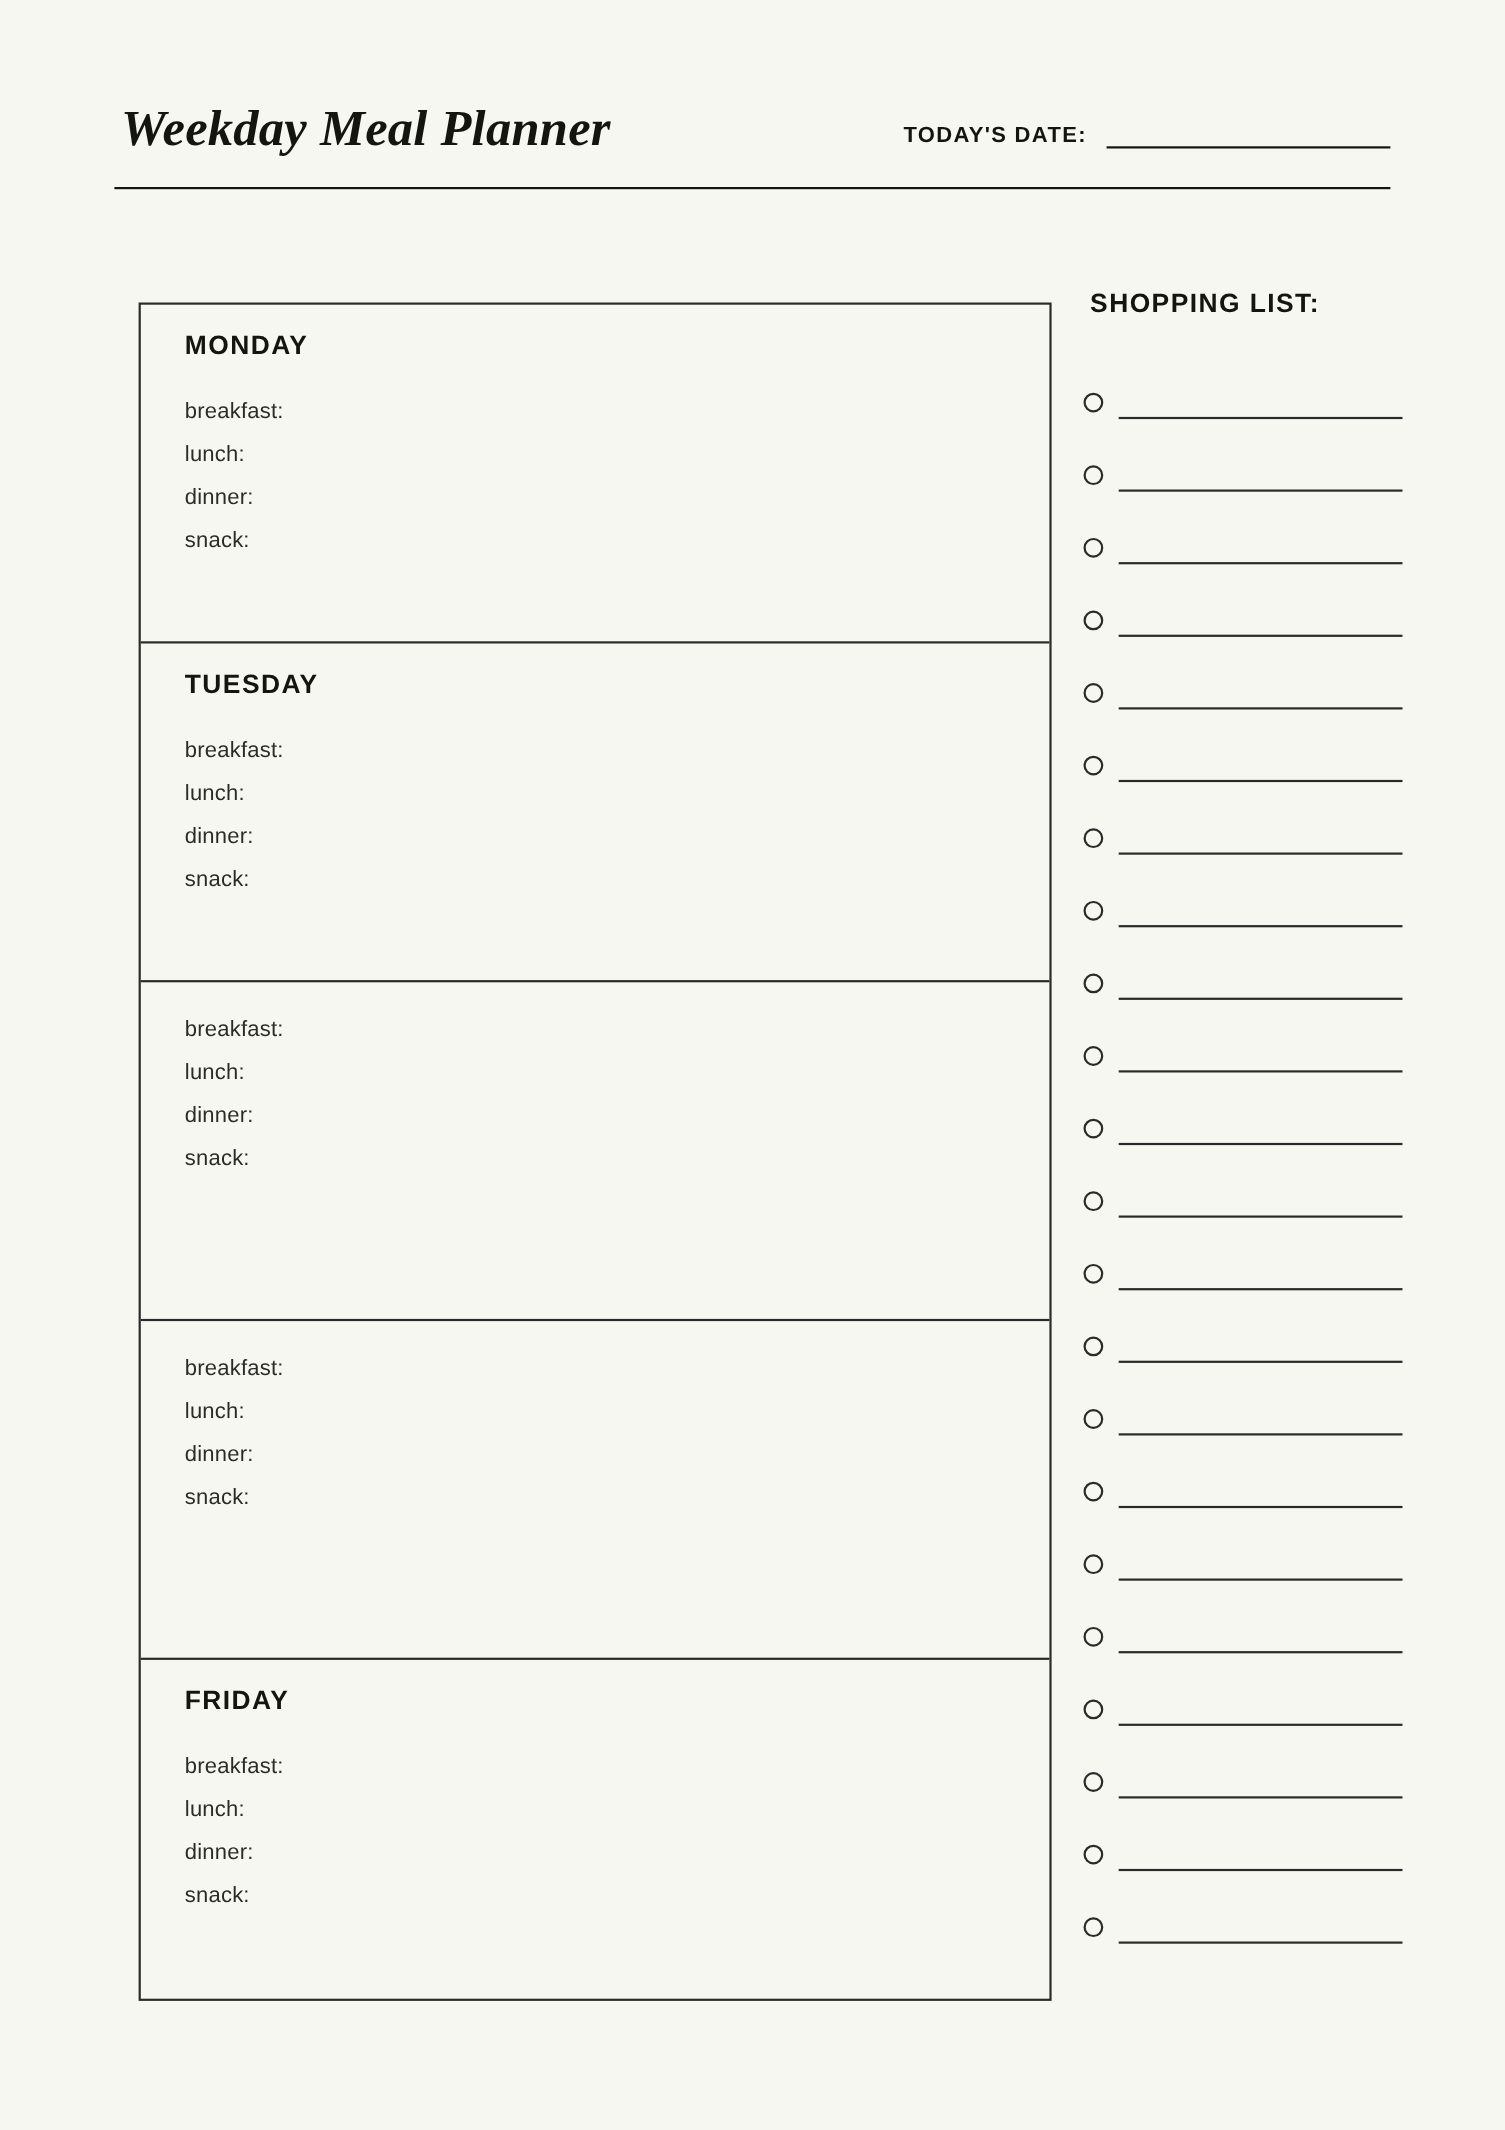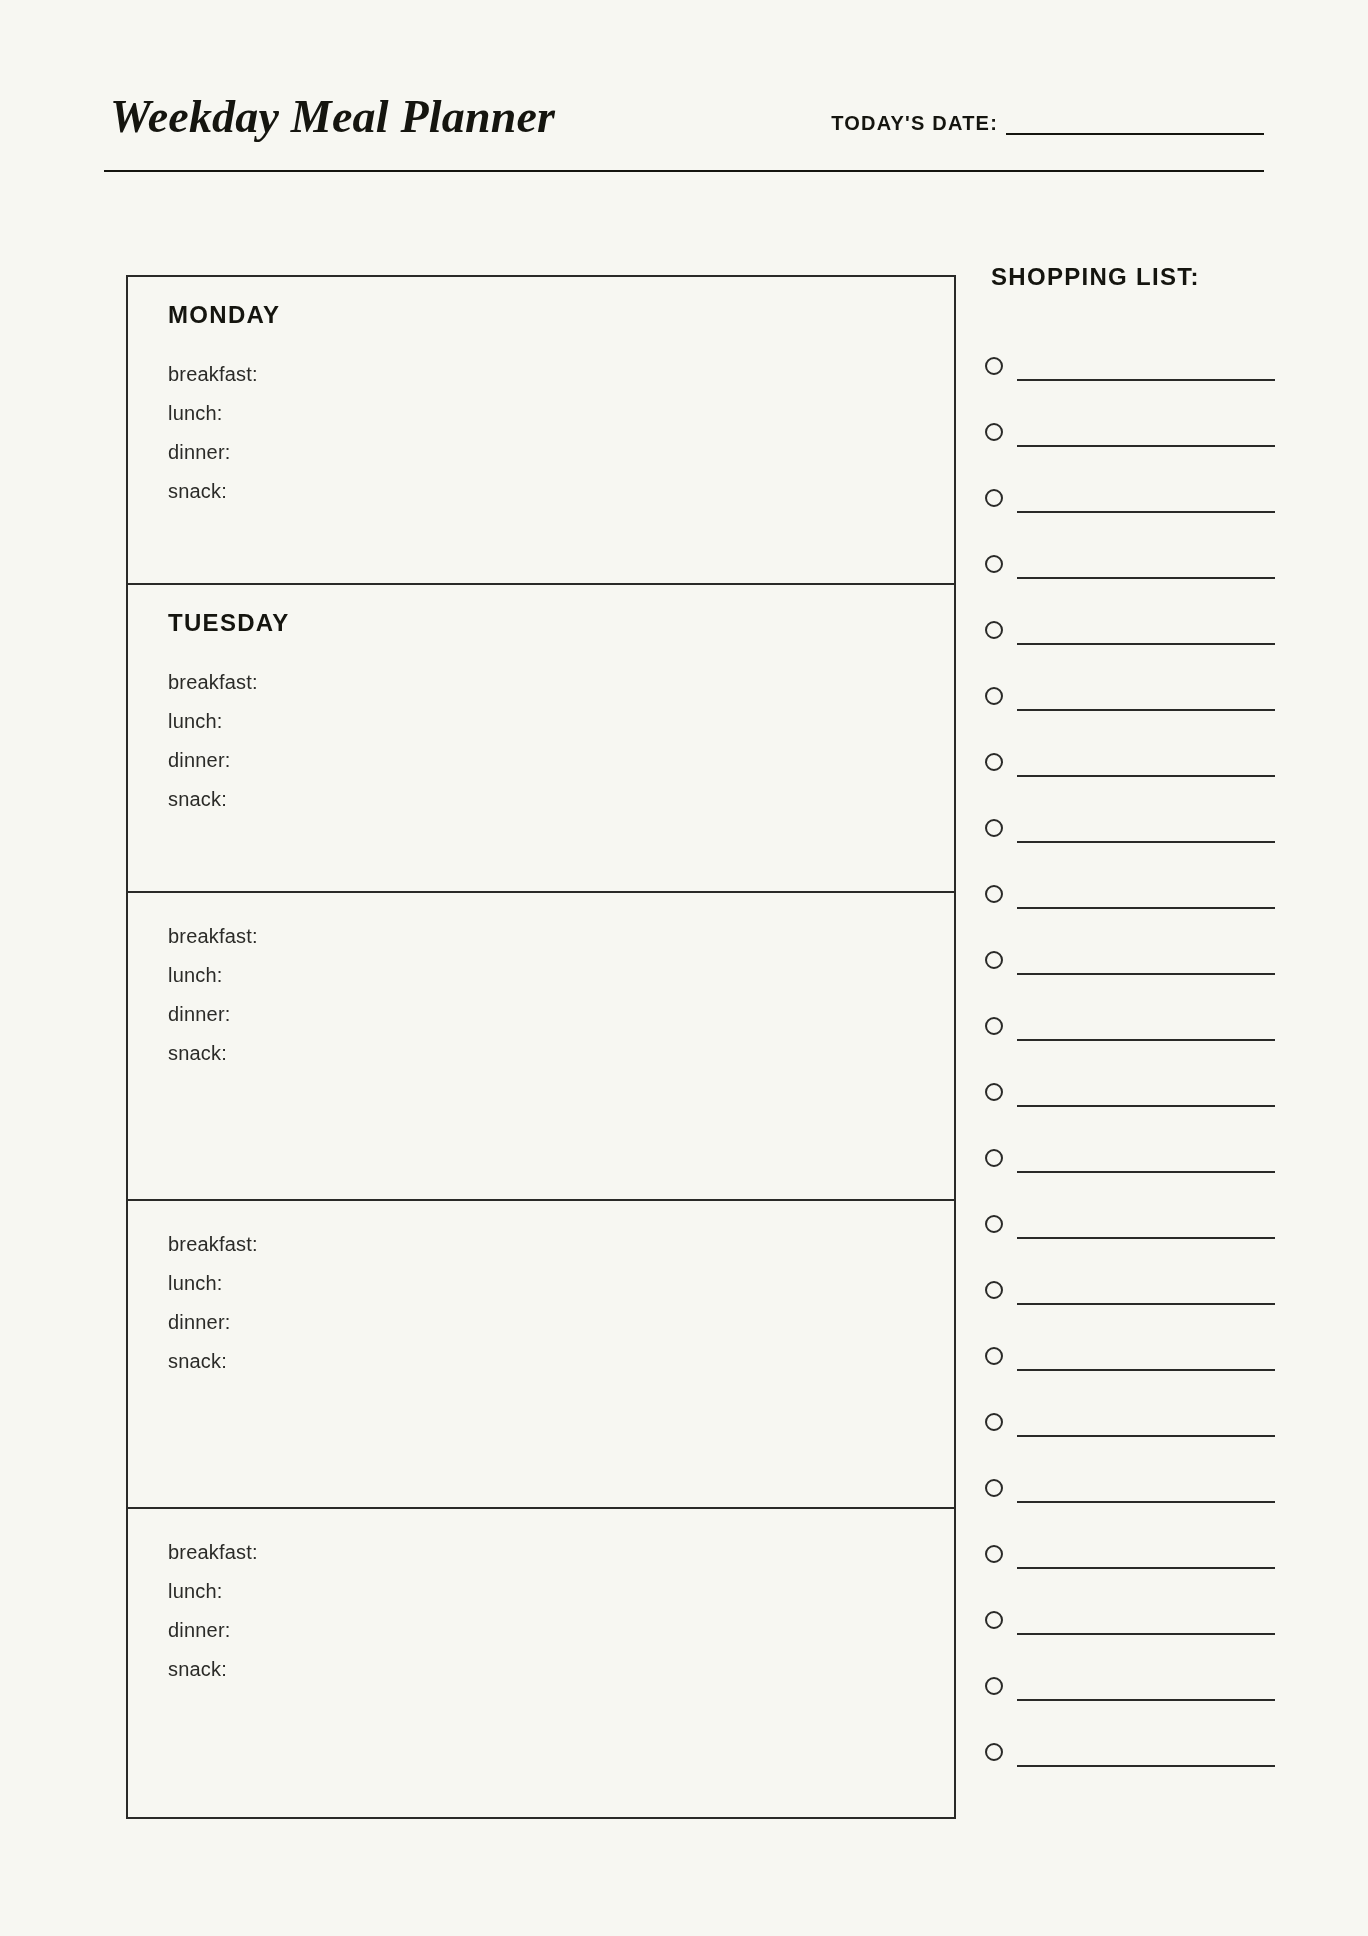--- a/index.html
+++ b/index.html
@@ -50,21 +50,21 @@
     top: 22px;
     display: flex;
     align-items: flex-end;
   }
   .date-label {
     font-size: 20px;
     font-weight: 700;
     letter-spacing: 1.2px;
     color: #15150f;
     white-space: nowrap;
-    margin-right: 8px;
+    margin-right: 18px;
   }
   .date-line {
     width: 258px;
     border-bottom: 2px solid #15150f;
     height: 4px;
   }
   .header-rule {
     position: absolute;
     left: 0;
     top: 80px;
@@ -174,20 +174,21 @@
         <div class="meal">dinner:</div>
         <div class="meal">snack:</div>
       </div>
       <div class="day-block">
         <div class="meal">breakfast:</div>
         <div class="meal">lunch:</div>
         <div class="meal">dinner:</div>
         <div class="meal">snack:</div>
       </div>
       <div class="day-block">
+        <div class="day-name">FRIDAY</div>
         <div class="meal">breakfast:</div>
         <div class="meal">lunch:</div>
         <div class="meal">dinner:</div>
         <div class="meal">snack:</div>
       </div>
     </div>
 
   <div class="shopping">
     <div class="shopping-title">SHOPPING LIST:</div>
     <div class="shopping-items">

